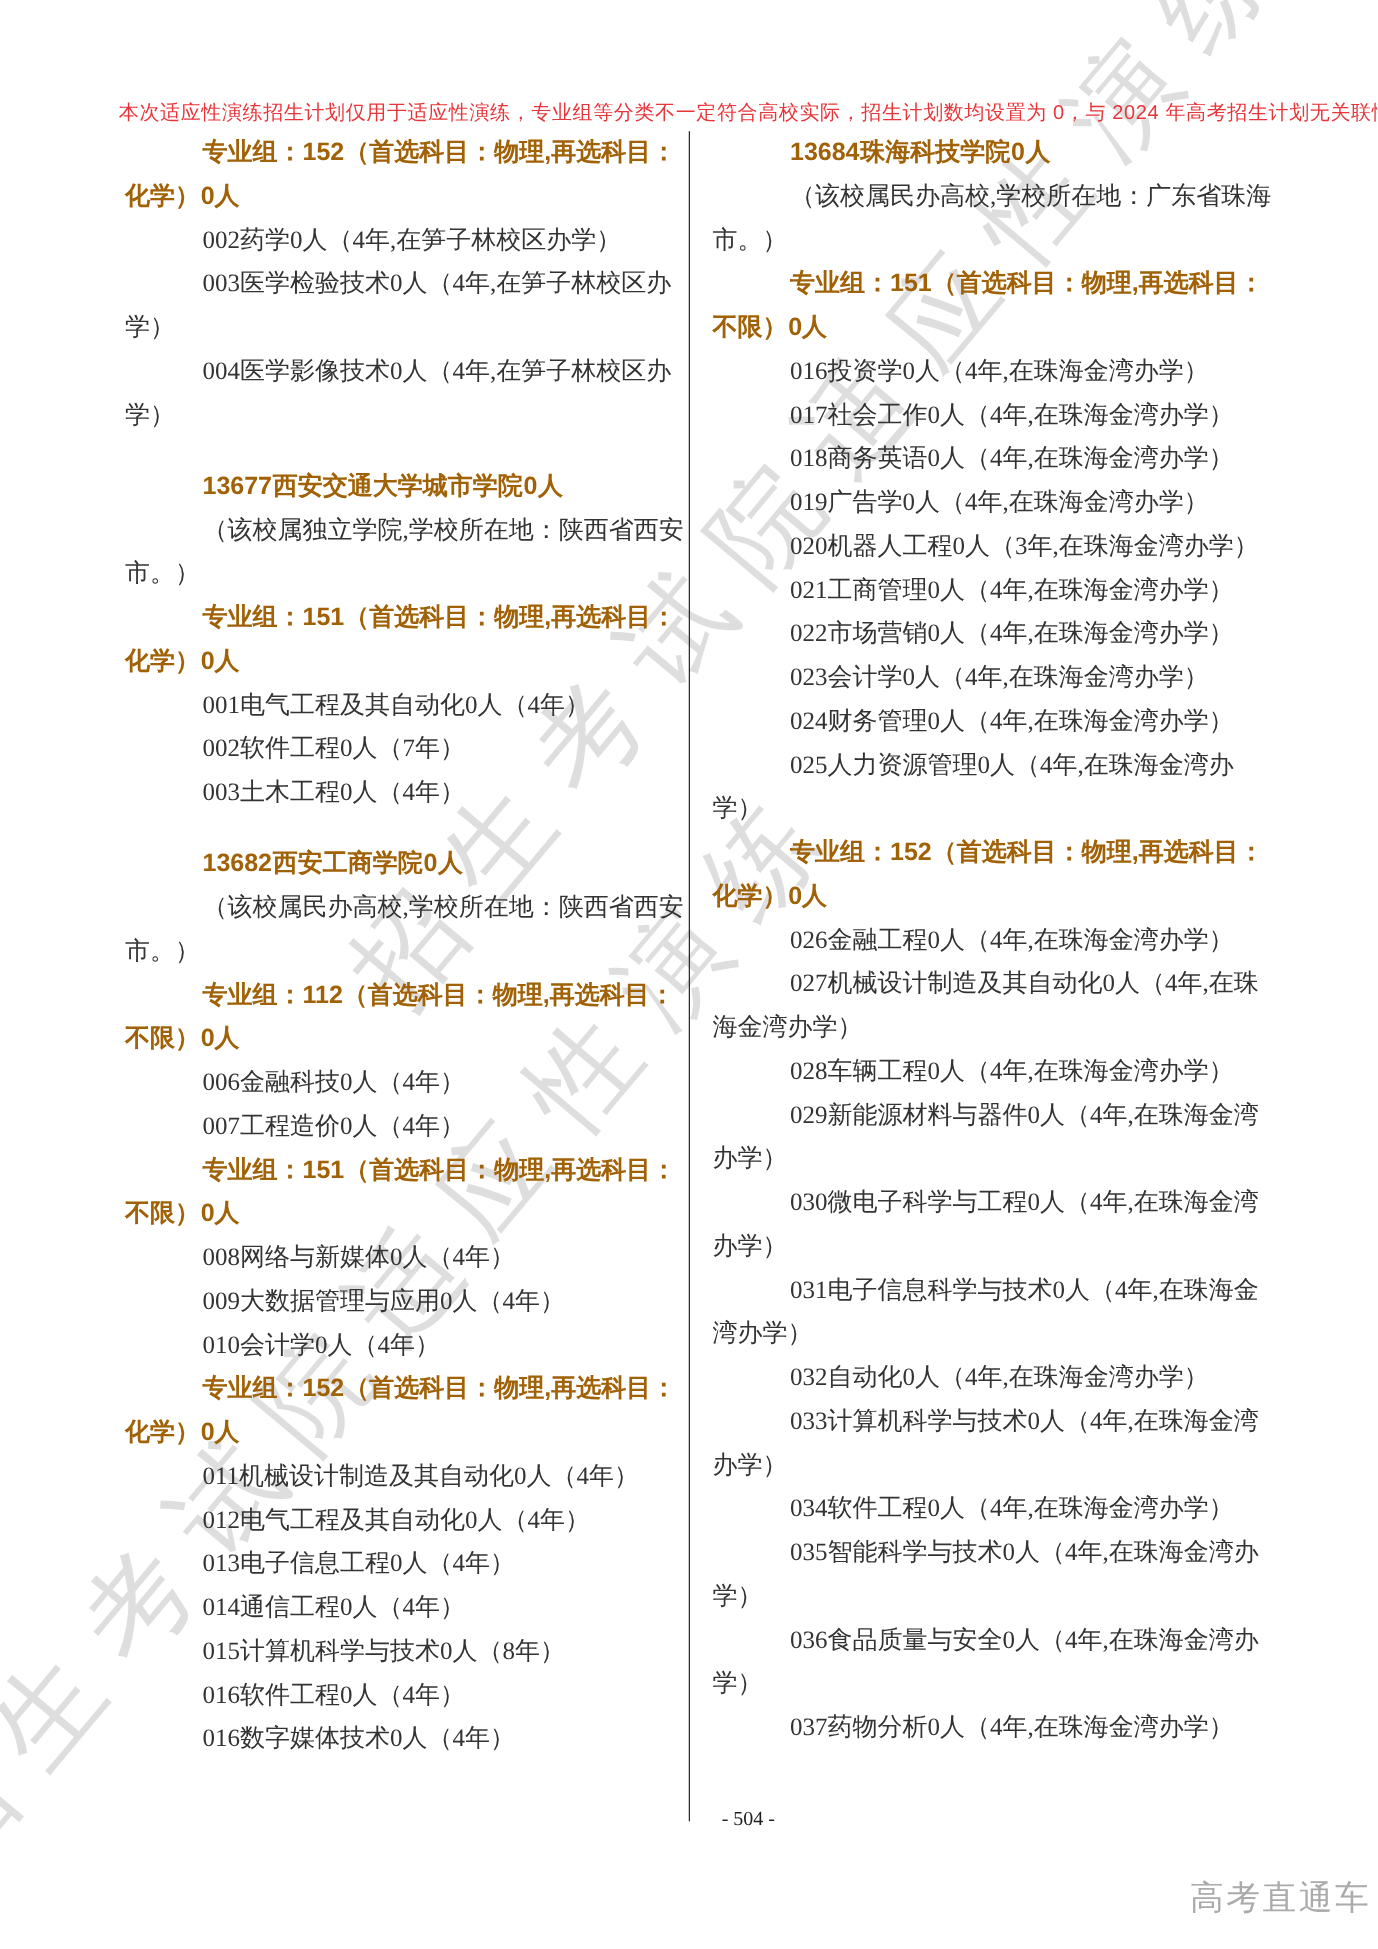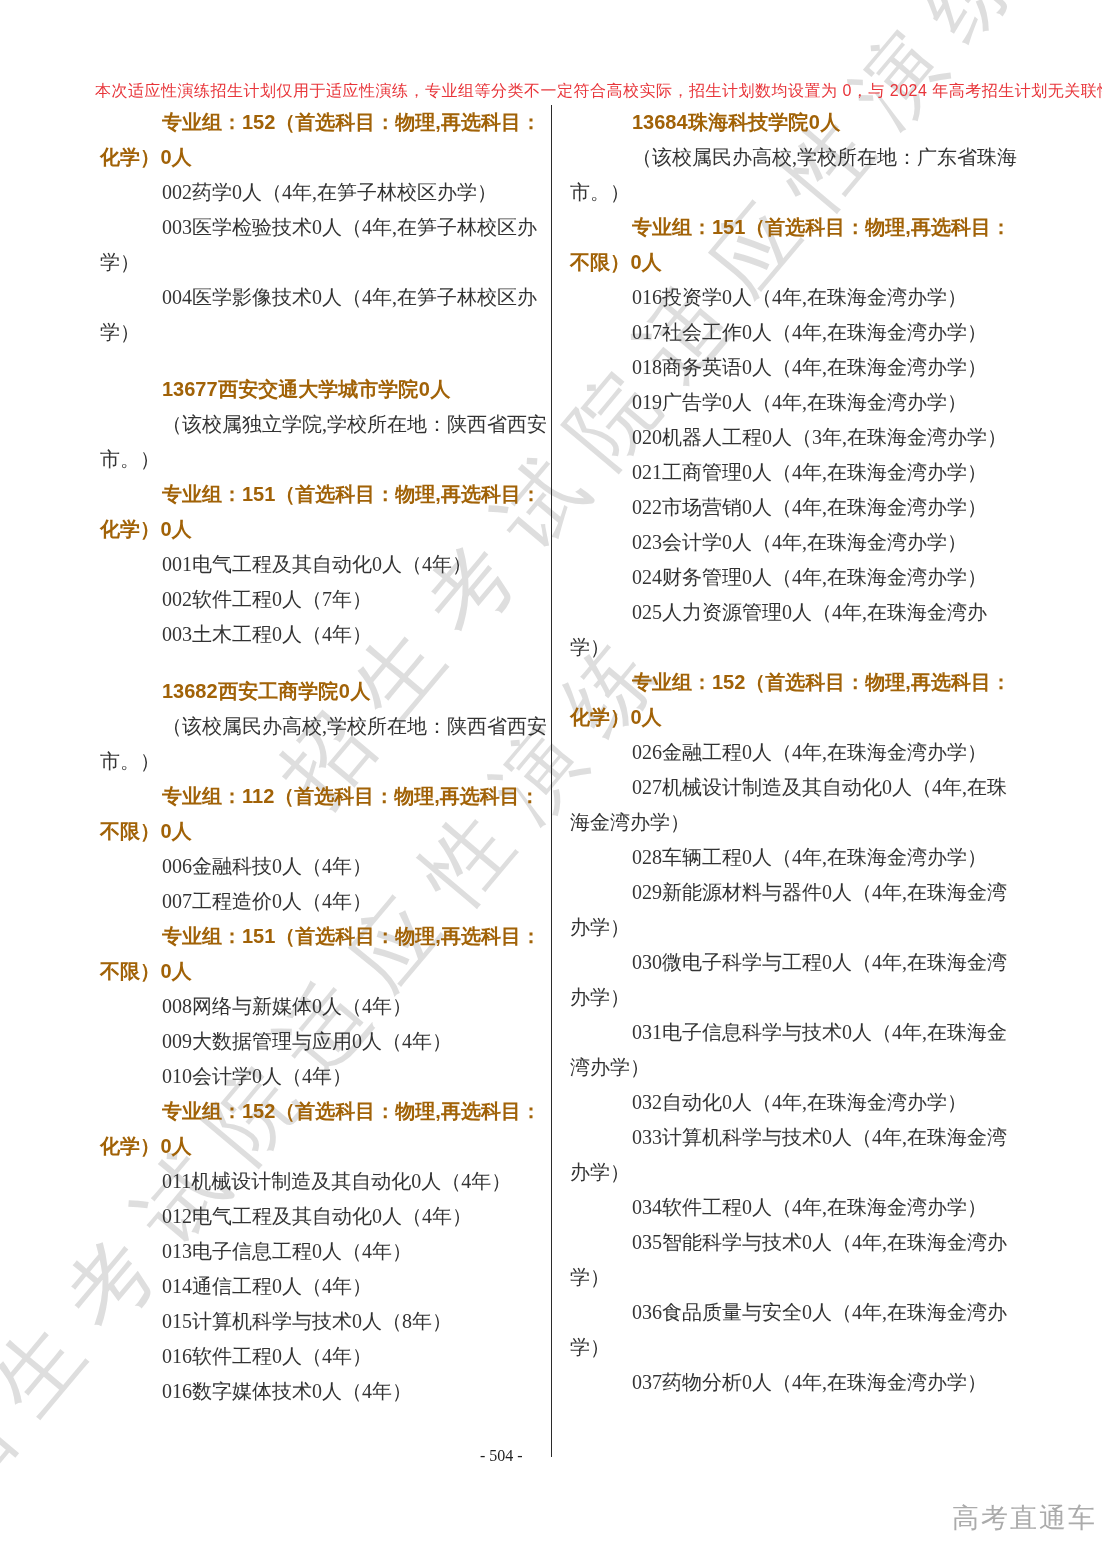--- a/index.html
+++ b/index.html
@@ -46,21 +46,21 @@
   .col p:first-child{margin-top:0;}
   .col p.note,.col p.major{color:#333333;}
   
   .divider{
     position:absolute;left:551px;top:105px;width:1px;height:1352px;
     background:#2b2b2b;z-index:1;
   }
   
   .page-number{
     position:absolute;left:480px;top:1447px;width:140px;
-    text-align:left;font-size:16px;color:#1f1f1f;z-index:1;
+    text-align:right;font-size:16px;color:#1f1f1f;z-index:1;
     font-family:"Liberation Serif","DejaVu Serif",serif;
   }
   .brand{
     position:absolute;left:952px;top:1500px;
     font-size:27px;letter-spacing:2px;color:#ababab;z-index:1;
     font-family:"Liberation Sans","DejaVu Sans",sans-serif;
   }
 </style>
 </head>
 <body>

